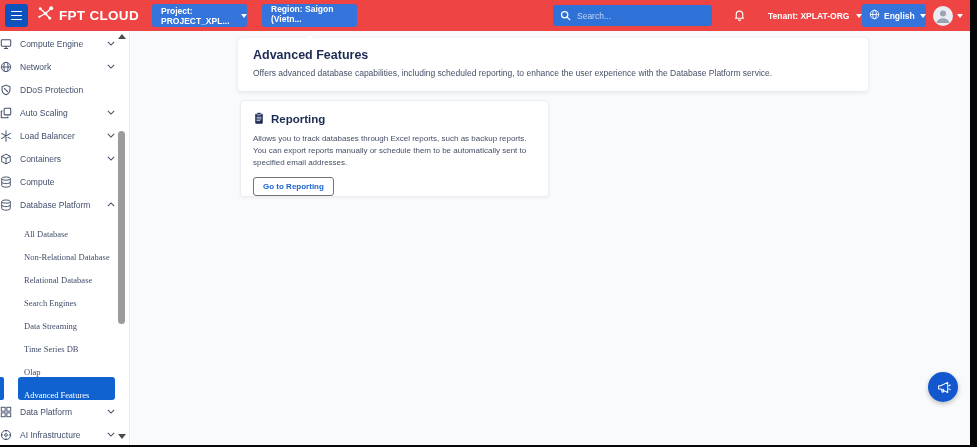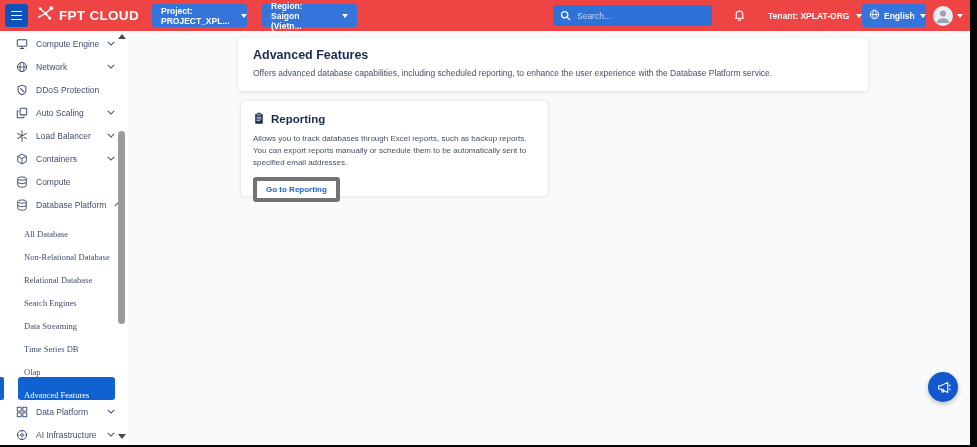--- a/index.html
+++ b/index.html
@@ -13,35 +13,35 @@
   .edge-bottom { position:absolute; left:0; bottom:0; width:977px; height:2px; background:#060606; z-index:50; }
 
   
   .navbar { position:absolute; left:0; top:0; width:977px; height:31px; background:#ef4444; z-index:10; }
   .hamburger { position:absolute; left:5px; top:4px; width:23px; height:23px; background:#0c53bd; border-radius:3px; display:flex; flex-direction:column; justify-content:center; align-items:center; gap:2.5px; cursor:pointer; }
   .hamburger span { display:block; width:11px; height:1.6px; background:#fff; border-radius:1px; }
   .logo { position:absolute; left:36px; top:0; height:31px; display:flex; align-items:center; gap:4px; color:#fff; }
   .logo-text { font-size:13.5px; font-weight:bold; letter-spacing:.3px; }
   .nav-btn { position:absolute; top:4px; height:23px; background:#3574da; border-radius:3px; color:#fff; font-size:8.5px; font-weight:bold; display:flex; align-items:center; padding:0 9px; gap:12px; cursor:pointer; }
   .proj-btn { left:152px; width:95px; }
-  .region-btn { left:262px; width:95px; }
+  .region-btn { left:262px; width:95px;flex-direction:column; }
   .caret { width:0; height:0; border-left:3.5px solid transparent; border-right:3.5px solid transparent; border-top:4.5px solid #fff; }
   .search-wrap { position:absolute; left:553px; top:5px; width:159px; height:21px; background:#2e72d8; border-radius:3px; display:flex; align-items:center; padding:0 7px; gap:6px; }
   .search-wrap input { background:transparent; border:none; outline:none; color:#fff; font-size:8.5px; width:130px; font-family:"Liberation Sans",sans-serif; }
   .search-wrap input::placeholder { color:#c3d4f1; }
   .bell { position:absolute; left:733px; top:8px; cursor:pointer; }
   .tenant { position:absolute; left:768px; top:0; height:31px; display:flex; align-items:center; gap:7px; color:#fff; font-size:8.5px; font-weight:bold; cursor:pointer; }
   .lang-btn { left:862px; width:64px; gap:5px; padding:0 7px; justify-content:space-between; }
   .avatar-wrap { position:absolute; left:933px; top:0; height:31px; display:flex; align-items:center; gap:4px; cursor:pointer; }
   .avatar { width:20px; height:20px; border-radius:50%; background:#e9edf2; display:flex; align-items:center; justify-content:center; overflow:hidden; }
 
   
   .sidebar { position:absolute; left:0; top:31px; width:130px; height:414px; background:#fff; border-right:1px solid #ebebee; z-index:5; }
   .side-list { padding-top:1px; }
-  .side-item { display:flex; align-items:center; height:23px; padding-left:16px; gap:8px; font-size:8.5px; color:#414e6b; cursor:pointer; white-space:nowrap; }
+  .side-item { display:flex; align-items:center; height:23px; padding-left:0; gap:8px; font-size:8.5px; color:#414e6b; cursor:pointer; white-space:nowrap; }
   .side-item .chev { margin-left:auto; margin-right:14px; display:flex; color:#5a6residual680; }
   .side-item .chev svg { display:block; }
   .side-sub { display:flex; align-items:flex-end; height:23px; padding-left:24px; font-size:8.5px; color:#414e6b; cursor:pointer; white-space:nowrap;font-family:Liberation Serif, serif; }
   .side-sub.active { background:#0f62d0; color:#fff; margin-left:18px; padding-left:6px; width:97px; border-radius:3px; }
   .active-indicator { position:absolute; left:0; top:346px; width:4px; height:23px; background:#0f62d0; border-radius:0 2px 2px 0; }
   .icn { flex:0 0 auto; display:block; }
   
   .sb-track { position:absolute; left:117px; top:0; width:9px; height:414px; }
   .sb-arrow-up { position:absolute; left:1px; top:3px; width:0; height:0; border-left:4px solid transparent; border-right:4px solid transparent; border-bottom:5px solid #4b4b4b; cursor:pointer; }
   .sb-arrow-down { position:absolute; left:1px; bottom:6px; width:0; height:0; border-left:4px solid transparent; border-right:4px solid transparent; border-top:5px solid #4b4b4b; cursor:pointer; }
@@ -49,21 +49,21 @@
 
   
   .main { position:absolute; left:131px; top:31px; width:839px; height:414px; background:#f9fafb; }
   .header-card { position:absolute; left:107px; top:7px; width:630px; height:53px; background:#fff; border-radius:4px; box-shadow:0 1px 4px rgba(25,35,60,.12); padding:10px 15px; }
   .page-title { font-size:12.5px; font-weight:bold; color:#1c2b53; }
   .page-desc { margin-top:6px; font-size:8.5px; color:#454f66; }
   .report-card { position:absolute; left:109px; top:69px; width:309px; height:97px; background:#fff; border:1px solid #ecedf2; border-radius:4px; box-shadow:0 1px 3px rgba(25,35,60,.06); padding:11px 12px; }
   .report-title-row { display:flex; align-items:center; gap:6px; }
   .report-title { font-size:11.5px; font-weight:bold; color:#1c2b53; }
   .report-desc { margin-top:8px; font-size:8px; line-height:12px; color:#454f66; }
-  .report-btn { margin-top:8px; display:inline-block; background:#fff; border:4px solid #737373; border-radius:3px; padding:4px 9px; font-size:8px; font-weight:bold; color:#1d64d2; cursor:pointer; font-family:"Liberation Sans",sans-serif; }
+  .report-btn { margin-top:8px; display:inline-block; background:#fff; border:1px solid #737373; border-radius:3px; padding:4px 9px; font-size:8px; font-weight:bold; color:#1d64d2; cursor:pointer; font-family:"Liberation Sans",sans-serif; }
   .fab { position:absolute; left:928px; top:372px; width:30px; height:30px; border-radius:50%; background:#1257cd; display:flex; align-items:center; justify-content:center; box-shadow:0 2px 5px rgba(0,0,0,.25); cursor:pointer; z-index:20; }
 </style>
 </head>
 <body>
 
 <div class="navbar">
   <div class="hamburger">
       <span></span>
       <span></span>
       <span></span>

